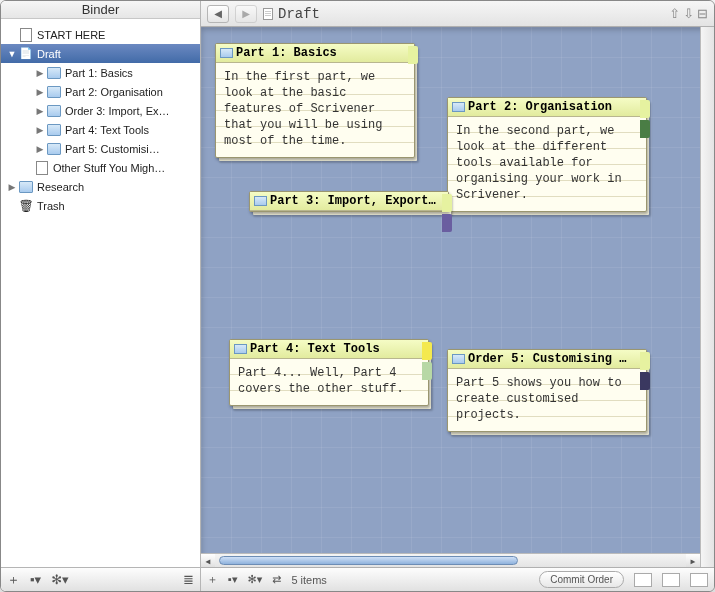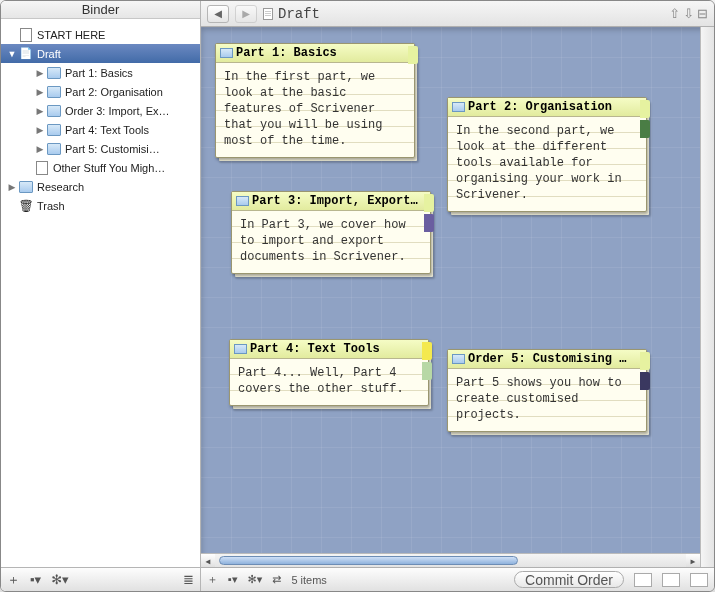--- a/index.html
+++ b/index.html
@@ -42,21 +42,21 @@
 .card-head { background: linear-gradient(#f5fcc5,#e2eb9e); border-bottom: 1px solid #b8b68f; padding: 2px 4px; display: flex; align-items: center; gap: 3px; font-weight: bold; font-size: 12px; white-space: nowrap; overflow: hidden; text-overflow: ellipsis; }
 .card-head .fold { width: 13px; height: 10px; background: linear-gradient(#d7e9f8,#a9cbee); border: 1px solid #6b98c2; flex-shrink: 0; }
 .card-body { padding: 6px 8px 8px; font-size: 12px; line-height: 16px; color: #333; background-image: repeating-linear-gradient(to bottom, transparent 0, transparent 15px, #e1ddc0 15px, #e1ddc0 16px); }
 .card .tag { position: absolute; right: -4px; width: 10px; height: 18px; border-radius: 0 2px 2px 0; }
 .scrollbar-h { position: absolute; bottom: 0; left: 0; right: 14px; height: 14px; background: linear-gradient(#f5f5f5,#e4e4e4); border-top: 1px solid #bbb; }
 .scrollbar-v { position: absolute; top: 0; bottom: 0; right: 0; width: 14px; background: linear-gradient(90deg,#f5f5f5,#e4e4e4); border-left: 1px solid #bbb; }
 .sb-thumb-h { position: absolute; left: 18px; width: 60%; top: 2px; bottom: 2px; background: linear-gradient(#cfe0f6,#8fb2dd); border: 1px solid #6d8db5; border-radius: 6px; }
 .sb-btn { position: absolute; width: 14px; height: 14px; background: linear-gradient(#fff,#ddd); display: flex; align-items: center; justify-content: center; font-size: 8px; color: #555; }
 .main-footer { height: 24px; border-top: 1px solid #b0b0b0; background: linear-gradient(#fdfdfd,#e1e1e1); display: flex; align-items: center; padding: 0 6px; gap: 10px; color: #555; font-size: 11px; }
 .main-footer .spacer { flex: 1; }
-.commit { height: 17px; padding: 0 10px; background: linear-gradient(#fff,#e8e8e8); border: 1px solid #aaa; border-radius: 9px; font-size: 14px; display: flex; align-items: center; }
+.commit { height: 17px; padding: 0 10px; background: linear-gradient(#fff,#e8e8e8); border: 1px solid #aaa; border-radius: 9px; font-size: 10px; display: flex; align-items: center; }
 .viewbtn { width: 18px; height: 14px; border: 1px solid #aaa; background: #fff; display: inline-block; }
 </style>
 </head>
 <body>
 
 <div class="window">
 
   <div class="body">
     <div class="sidebar">
       <div class="binder-header">Binder</div>
@@ -147,28 +147,27 @@
         <div class="card" style="left:246px; top:70px;">
           <div class="tag" style="top:2px; background:#e6f2a0;"></div>
           <div class="tag" style="top:22px; background:#4a7d45;"></div>
           <div class="card-head">
             <span class="fold"></span>
             <span>Part 2: Organisation</span>
           </div>
           <div class="card-body">In the second part, we look at the different tools available for organising your work in Scrivener.</div>
         </div>
 
-        <div class="card" style="left:30px; top:164px;">
+        <div class="card" style="left:48px; top:164px;">
           <div class="tag" style="top:2px; background:#e6f2a0;"></div>
           <div class="tag" style="top:22px; background:#6a5ea0;"></div>
           <div class="card-head">
             <span class="fold"></span>
             <span>Part 3: Import, Export…</span>
           </div>
-          <div class="card-body">In Part 3, we cover how to import and export documents in Scrivener.</div>
         </div>
 
         <div class="card" style="left:28px; top:312px;">
           <div class="tag" style="top:2px; background:#f4e94e;"></div>
           <div class="tag" style="top:22px; background:#b7d8a5;"></div>
           <div class="card-head">
             <span class="fold"></span>
             <span>Part 4: Text Tools</span>
           </div>
           <div class="card-body">Part 4... Well, Part 4 covers the other stuff.</div>

